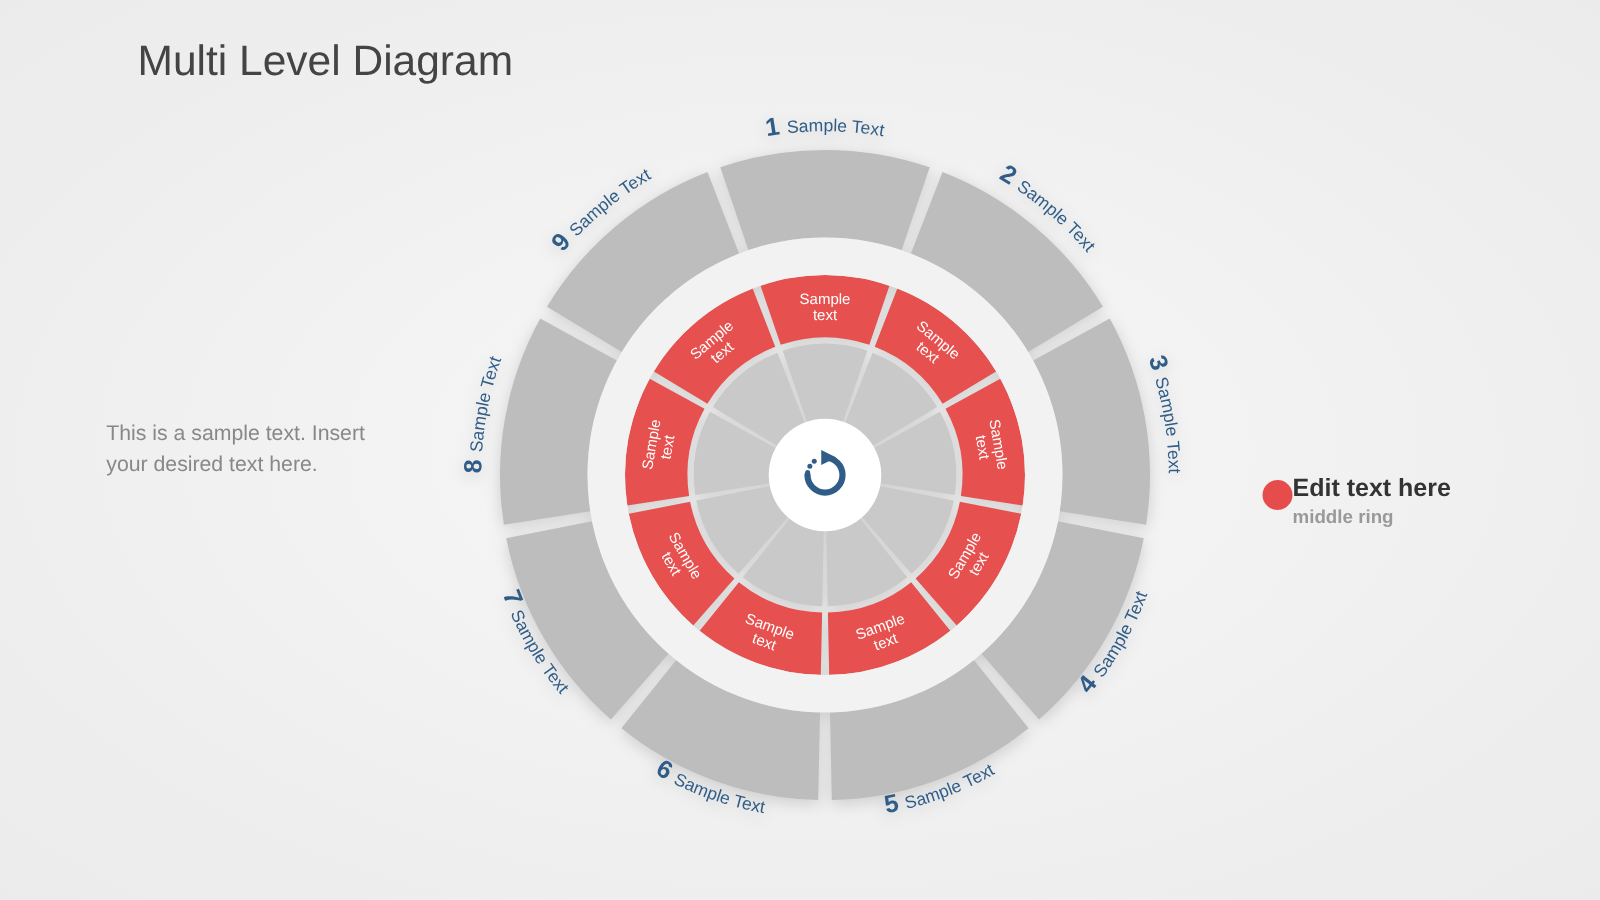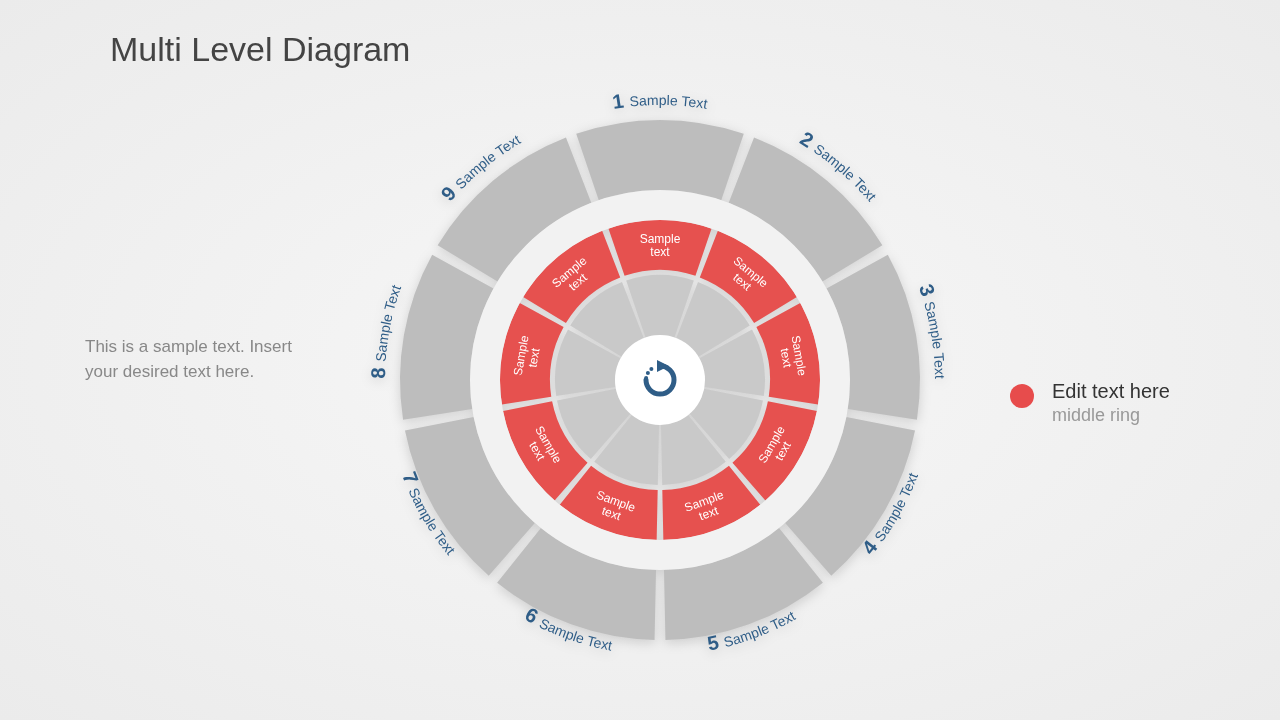--- a/index.html
+++ b/index.html
@@ -29,36 +29,36 @@
     font-size: 17px;
     color: #888;
     line-height: 1.45;
   }
   .legend {
     position: absolute;
     top: 380px;
     left: 1010px;
     display: flex;
     align-items: flex-start;
-    gap: 18px;
+    font-weight: bold;
   }
   .legend .dot {
     width: 24px;
     height: 24px;
     border-radius: 50%;
     background: #e74c4c;
     margin-top: 4px;
     flex: 0 0 auto;
   }
   .legend .txt .main {
     font-size: 20px;
     color: #333;
   }
   .legend .txt .sub {
-    font-size: 18px;
+    font-size: 15px;
     color: #999;
     margin-top: 2px;
   }
   .stage {
     position: absolute;
     left: 370px;
     top: 90px;
     width: 580px;
     height: 580px;
   }

